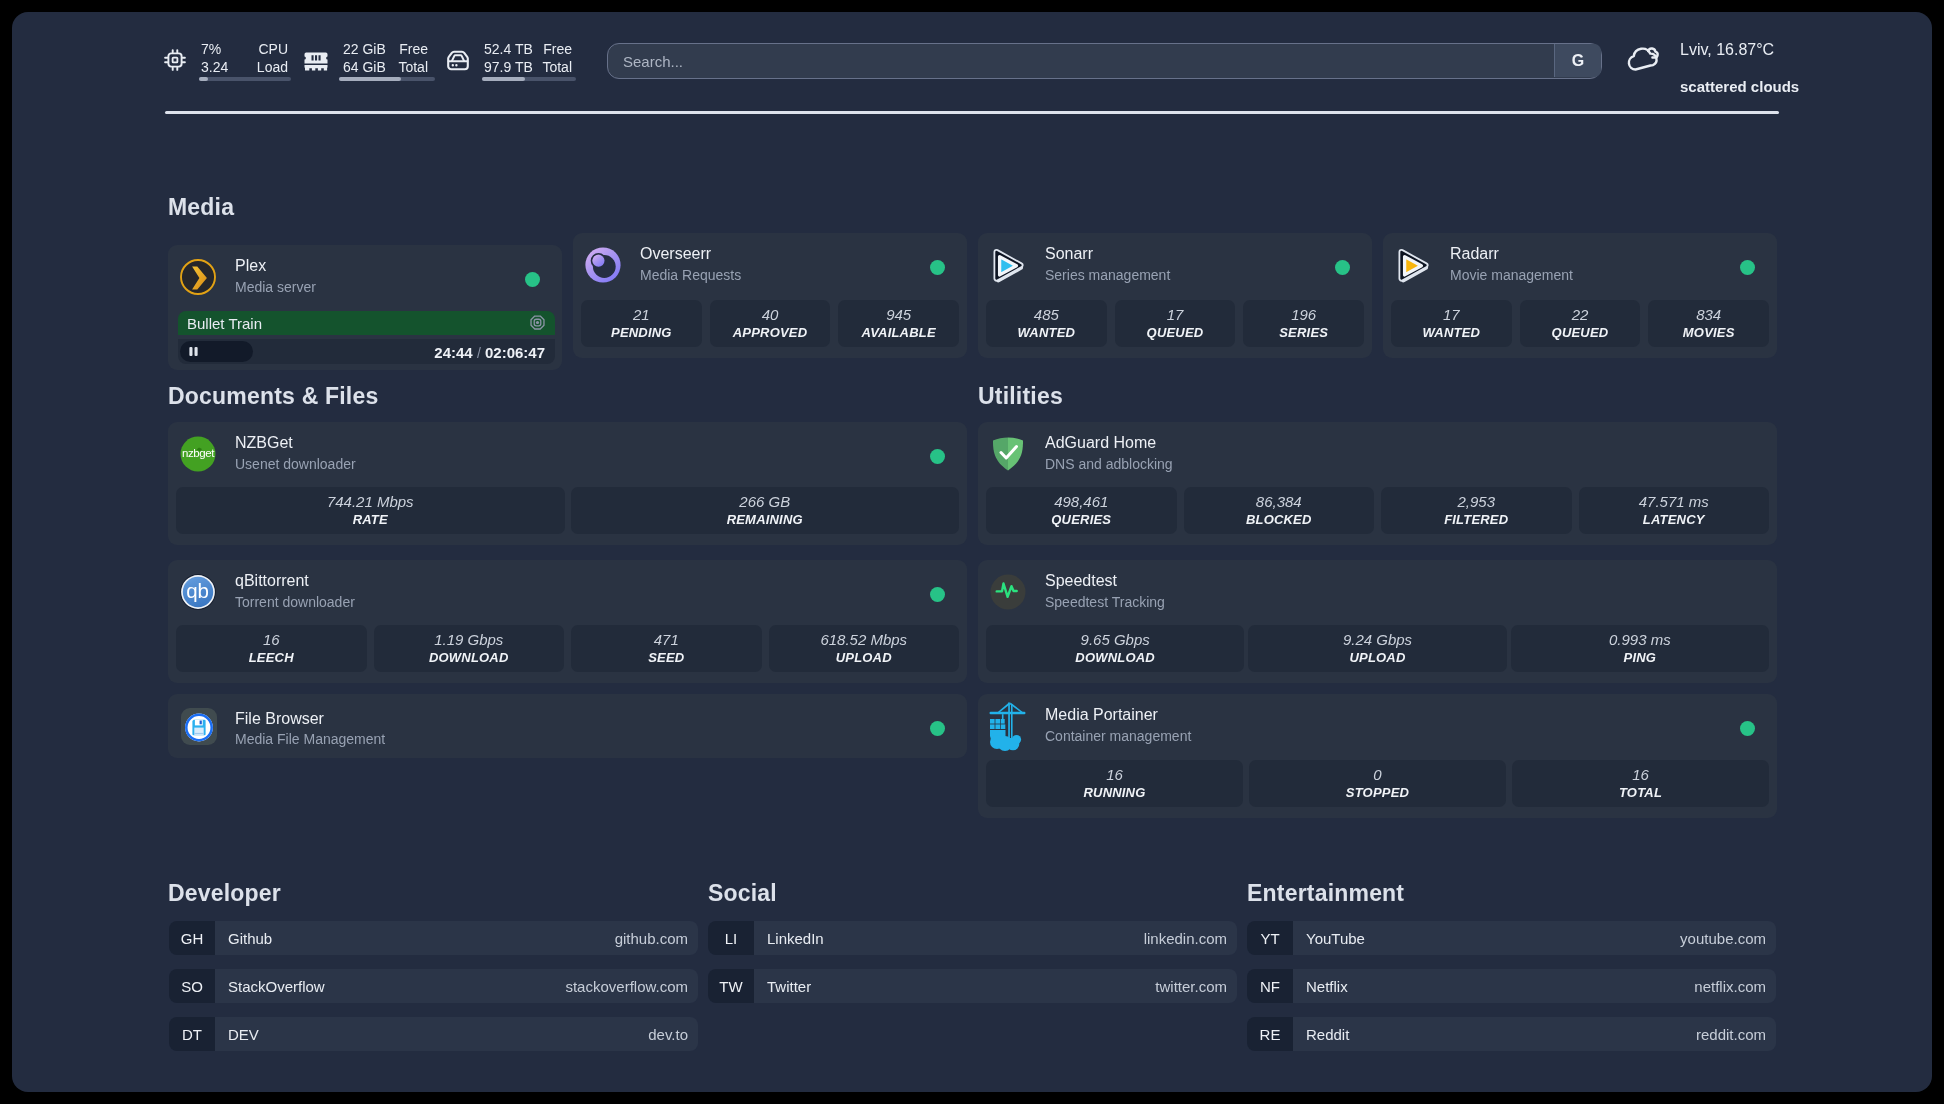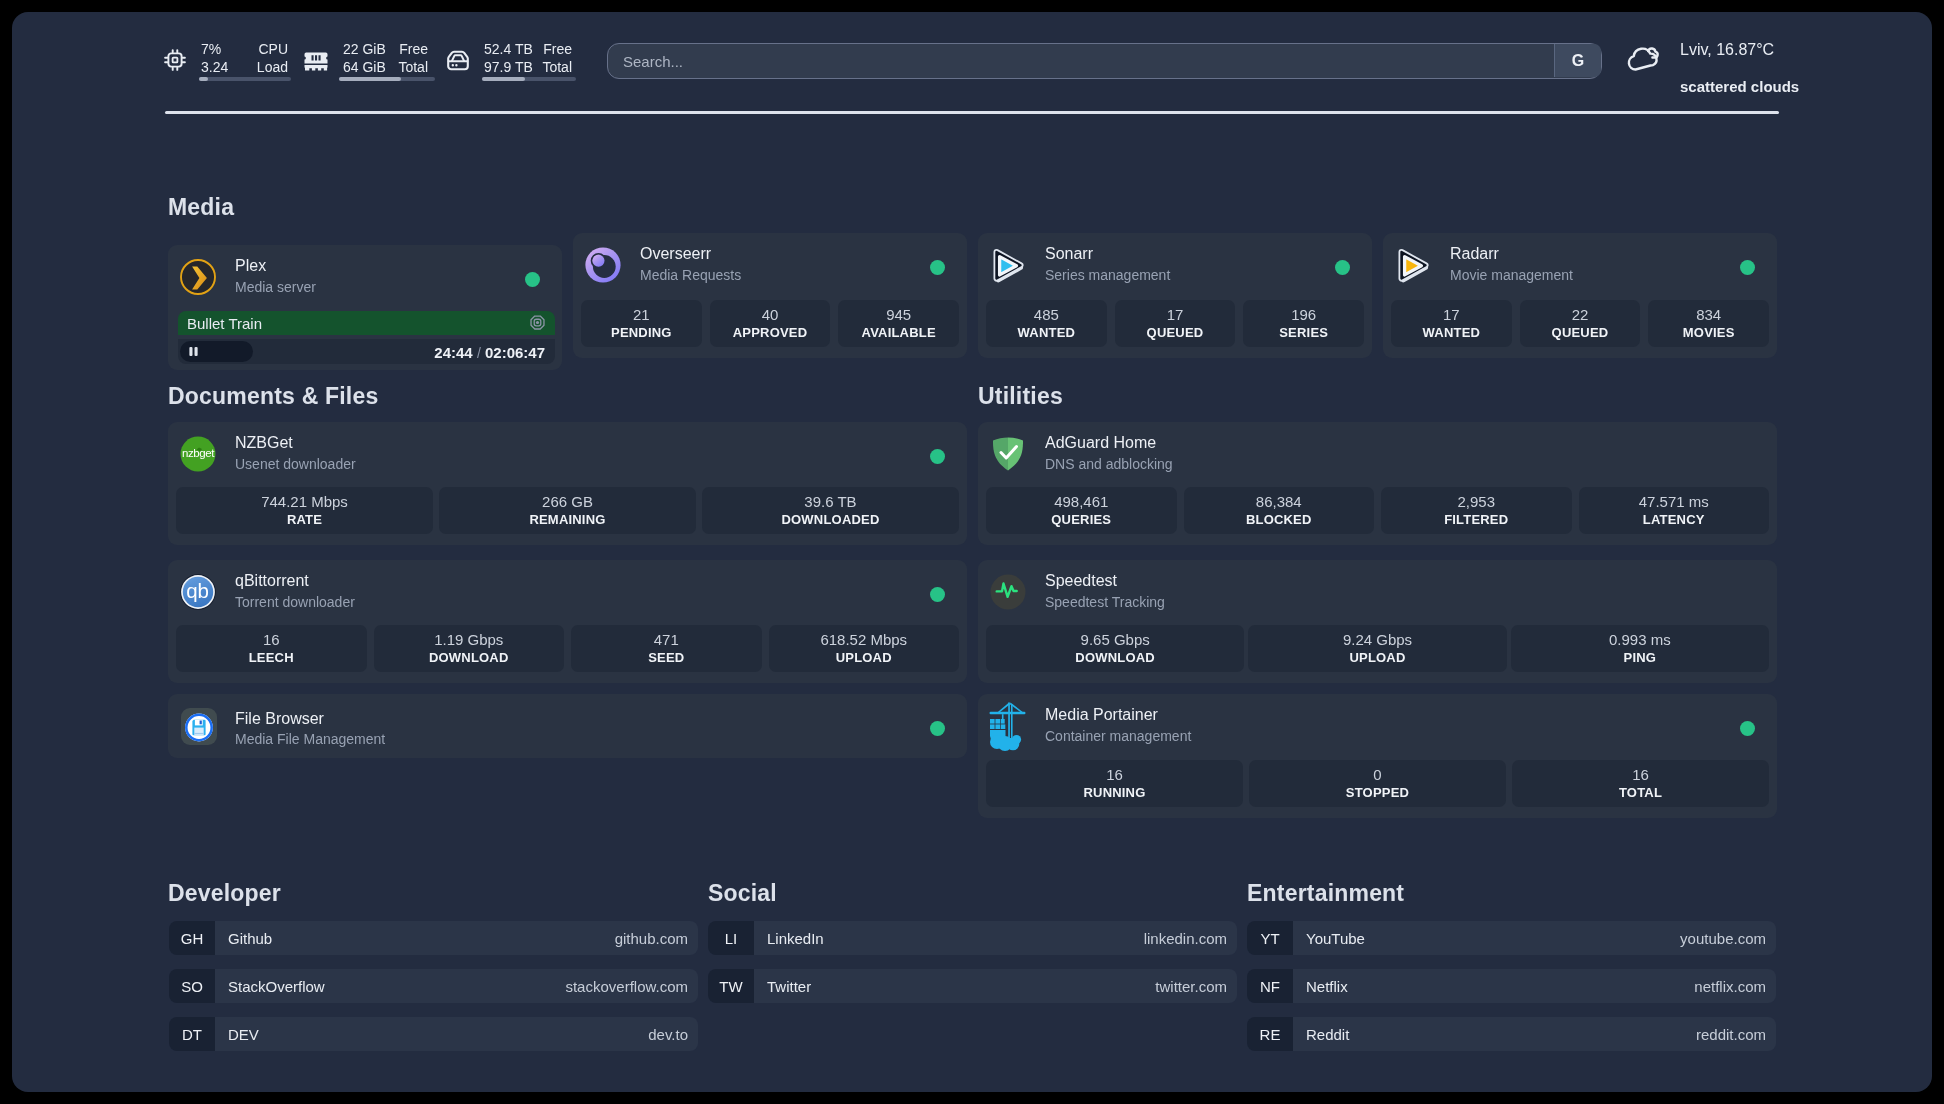--- a/index.html
+++ b/index.html
@@ -31,21 +31,21 @@
   
   .h2 { position:absolute; color:#dce1ea; font-size:23px; font-weight:700; letter-spacing:0.2px; }
 
   .card { position:absolute; background:#2a3342; border-radius:9px; }
   .cicon { position:absolute; left:12px; top:14px; width:36px; height:36px; }
   .ctitle { position:absolute; left:67px; top:12px; color:#edf0f5; font-size:16px; font-weight:500; }
   .csub { position:absolute; left:67px; top:34px; color:#98a2b3; font-size:14px; }
   .cdot { position:absolute; right:22px; top:27px; width:15px; height:15px; border-radius:50%; background:#27c287; }
 
   .stats { position:absolute; left:8px; right:8px; bottom:11px; display:flex; gap:8px; }
-  .stat { flex:1; background:#222b3a; border-radius:7px; height:47px; text-align:center; padding-top:6px; }
+  .stat { flex:1; background:#222b3a; border-radius:7px; height:47px; text-align:center; padding-top:6px;font-style:italic; }
   .stat .v { color:#ccd2dc; font-size:15px; line-height:18px; }
   .stat .l { color:#f0f3f7; font-size:13px; font-weight:bold; line-height:17px; letter-spacing:0.2px; }
 
   
   .pmedia { position:absolute; left:10px; right:7px; top:66px; height:24px; background:#14532d; border-radius:8px 8px 0 0; }
   .pmedia .t { position:absolute; left:9px; top:4px; color:#e8ecf2; font-size:15px; }
   .prow { position:absolute; left:10px; right:7px; top:94px; height:25px; background:#222b3a; border-radius:0 0 8px 8px;text-decoration:underline; }
   .ppill { position:absolute; left:2px; top:2px; width:73px; height:21px; background:#121a29; border-radius:11px; }
   .ptime { position:absolute; right:10px; top:5px; color:#eef1f6; font-size:15px; font-weight:bold; }
 
@@ -251,24 +251,20 @@
     <div class="csub">Usenet downloader</div>
     <div class="cdot"></div>
     <div class="stats" style="gap:6px">
       <div class="stat">
           <div class="v">744.21 Mbps</div>
           <div class="l">RATE</div>
         </div>
       <div class="stat">
           <div class="v">266 GB</div>
           <div class="l">REMAINING</div>
-        </div>
-      <div class="stat">
-          <div class="v">39.6 TB</div>
-          <div class="l">DOWNLOADED</div>
         </div>
     </div>
   </div>
 
   <div class="card" style="left:168px;top:560px;width:799px;height:123px">
     <svg class="cicon" viewBox="0 0 36 36">
       <circle cx="18" cy="18" r="17.8" fill="#131a2a"></circle>
       <circle cx="18" cy="18" r="16.9" fill="#eef2f7"></circle>
       <circle cx="18" cy="18" r="15.2" fill="url(#qbg)"></circle>
       <defs>

